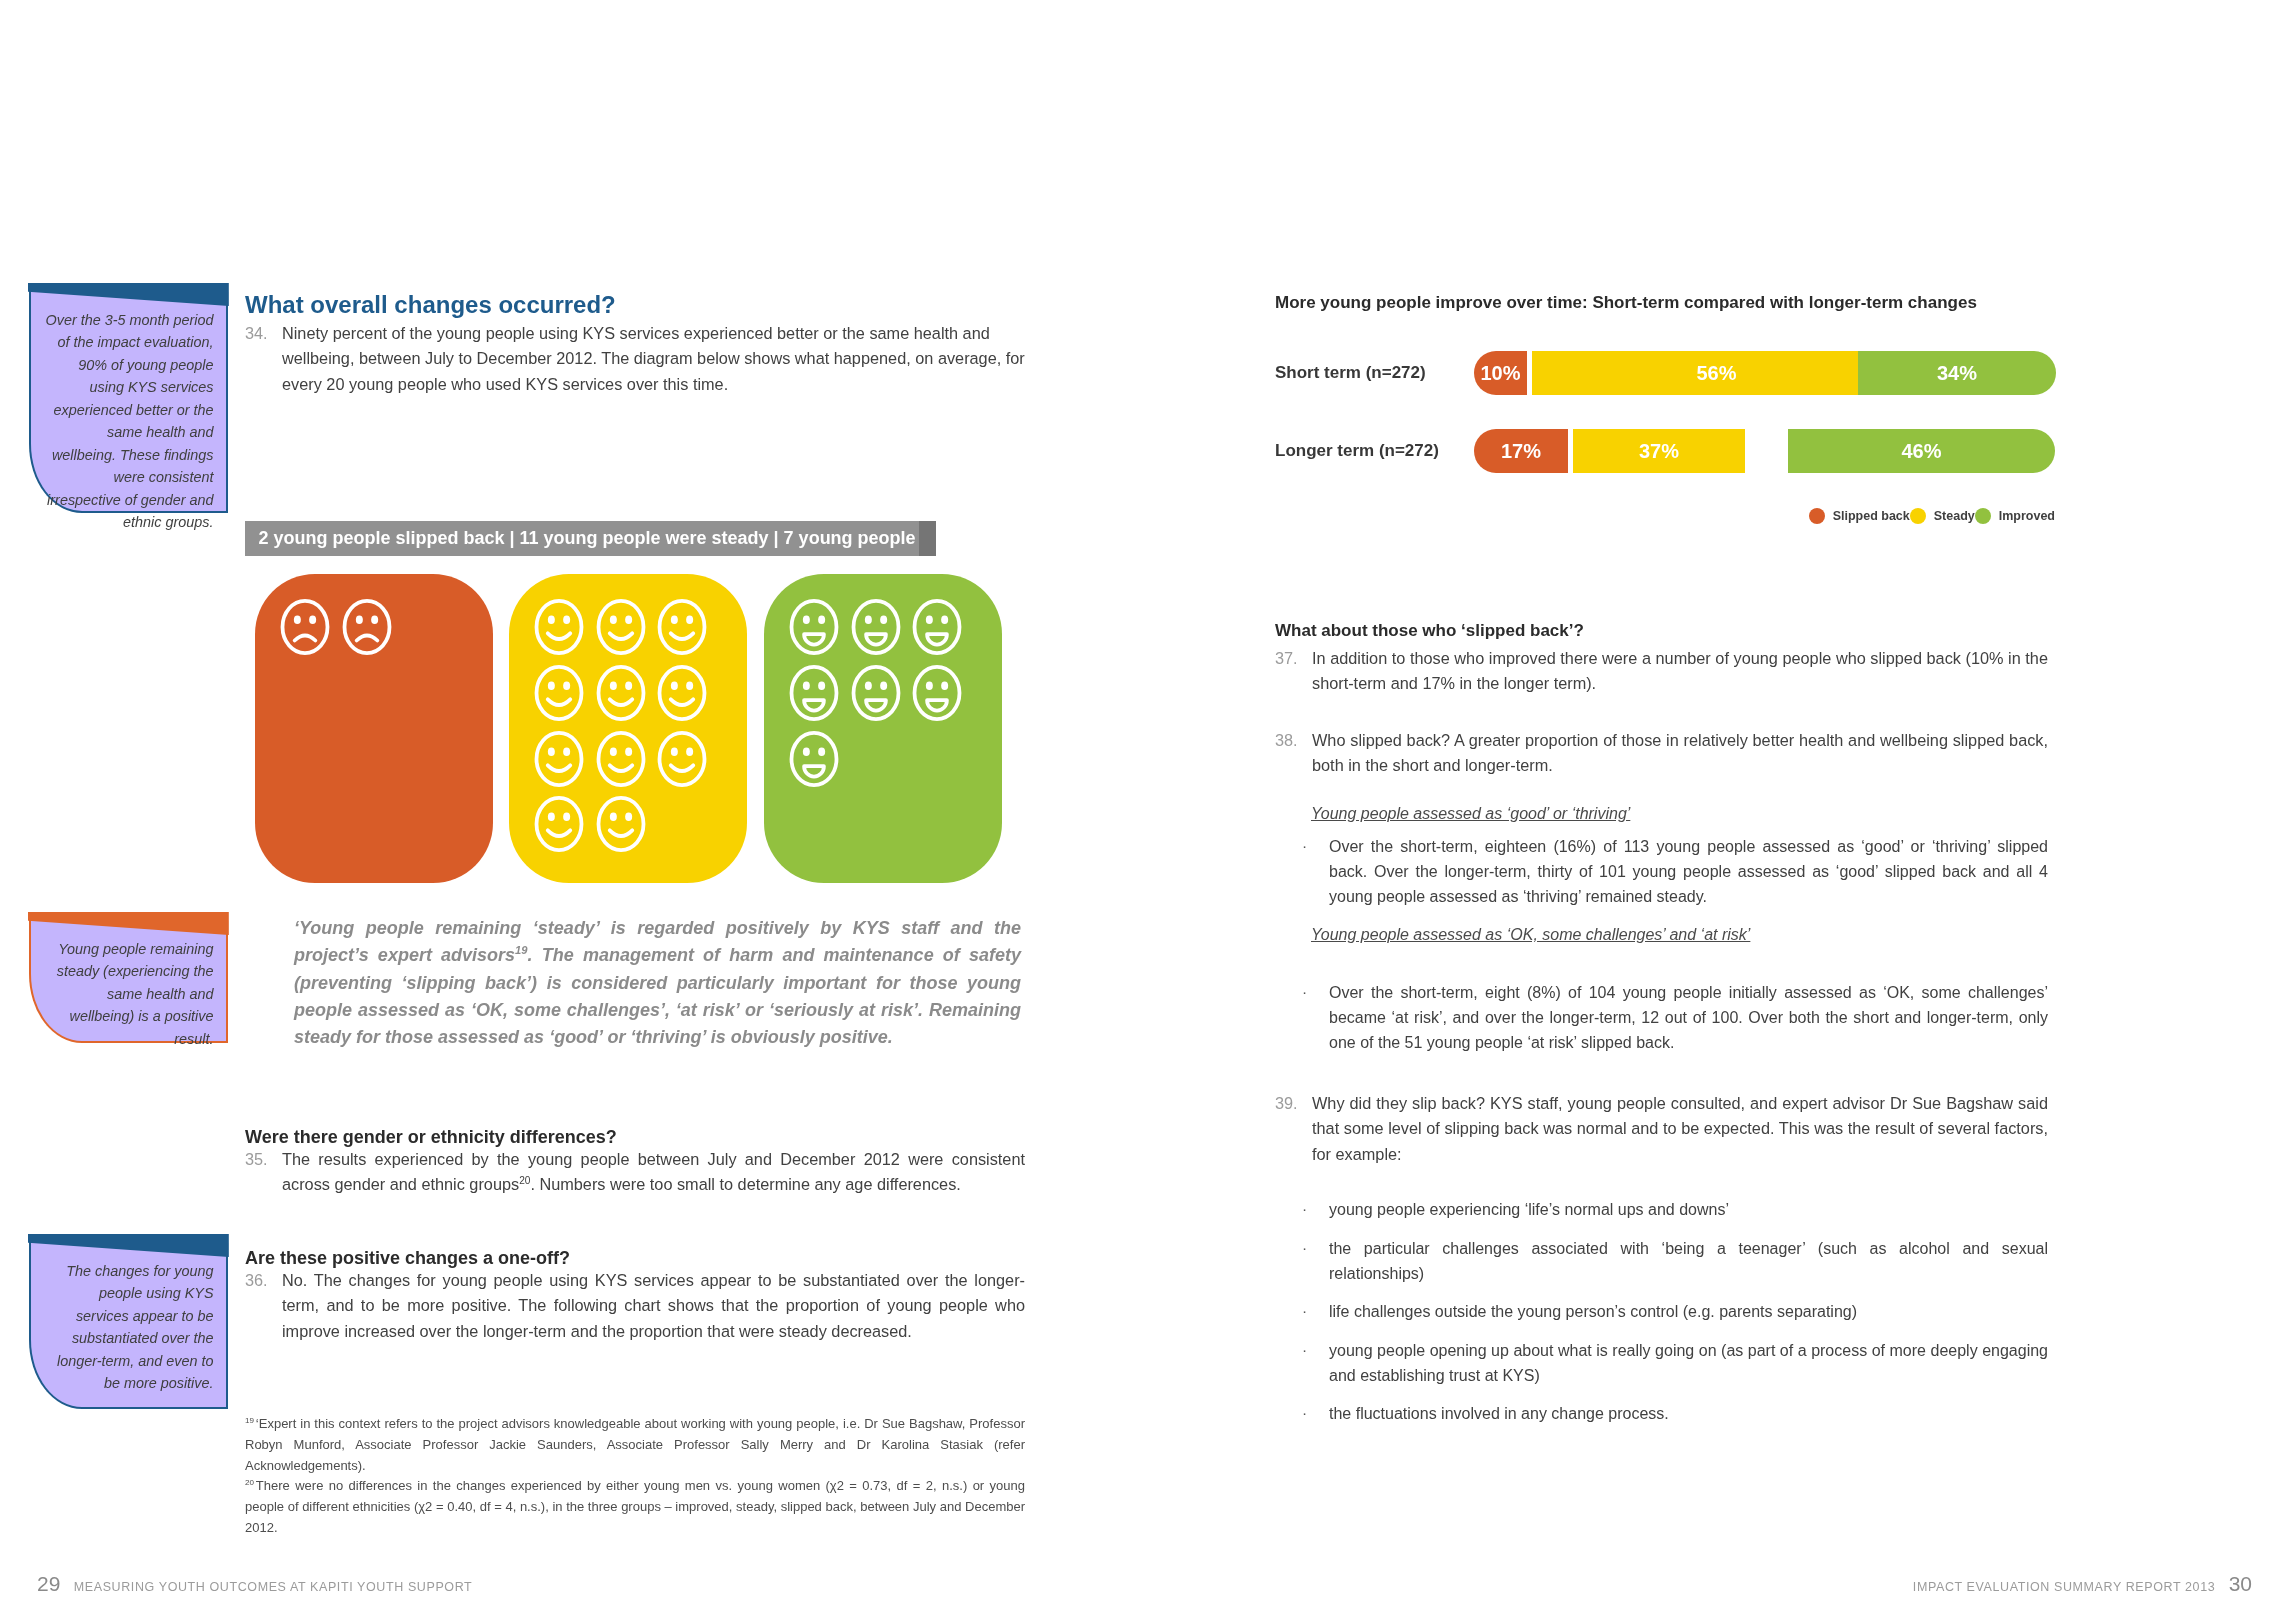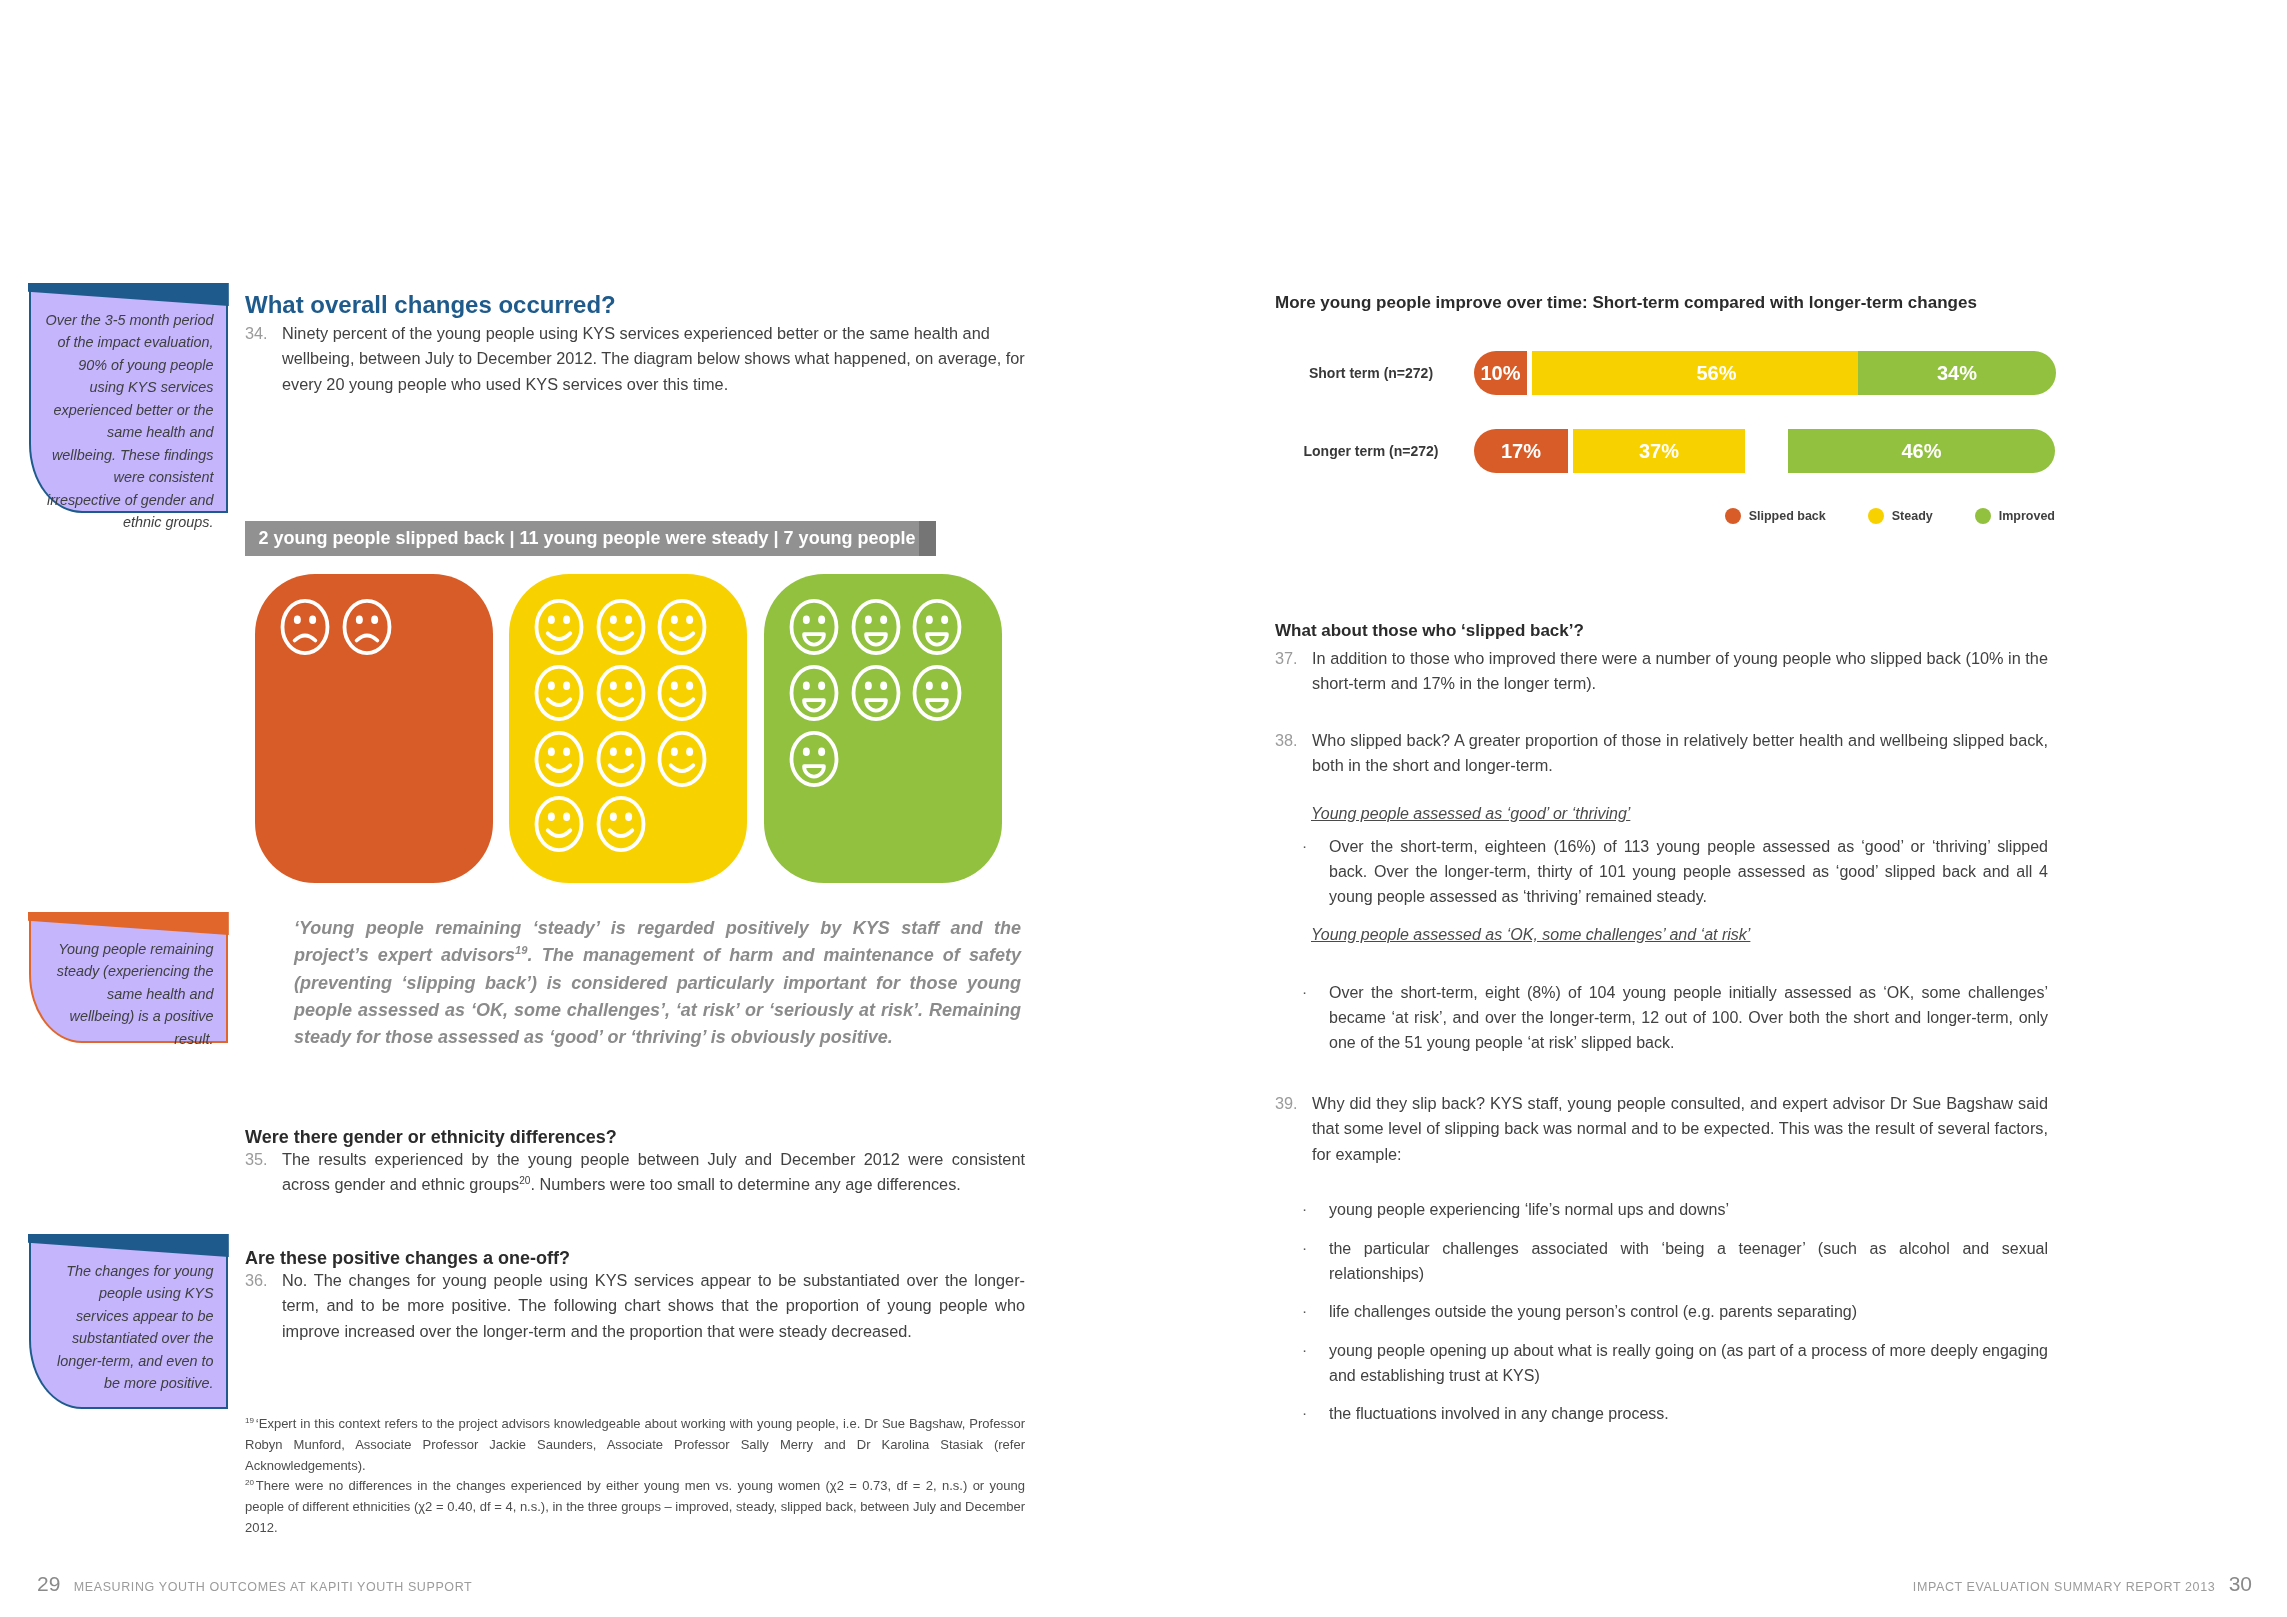--- a/index.html
+++ b/index.html
@@ -45,27 +45,27 @@
 
   
   .footnotes{position:absolute;font-size:13px;line-height:1.6;color:#4d4d4d;text-align:justify;}
   .footnotes p{margin:0;}
   .footnotes sup{margin-right:1.9px;}
   .footer{position:absolute;display:flex;align-items:baseline;color:#9b9b9b;}
   .footer .pagenum{font-size:21px;color:#8a8a8a;}
   .footer .ftext{font-size:12.5px;letter-spacing:0.6px;margin:0 13.4px;}
 
   
-  .bar-label{position:absolute;left:1275px;width:192px;font-weight:bold;font-size:14px;
-             color:#383838;line-height:44px;text-align:center;}
+  .bar-label{position:absolute;left:1275px;width:192px;font-weight:bold;font-size:17px;
+             color:#383838;line-height:44px;}
   .bar-row{position:absolute;left:1474px;width:581px;height:44px;}
   .bar-seg{position:absolute;top:0;height:44px;display:flex;align-items:center;justify-content:center;
            color:#fff;font-weight:bold;font-size:20px;box-sizing:border-box;}
   .legend{position:absolute;left:1474px;top:508px;width:581px;display:flex;justify-content:flex-end;
-          gap:42px;align-items:center;}
+          align-items:center;}
   .legend-item{display:flex;align-items:center;gap:7.7px;}
   .legend-dot{width:16.3px;height:16.3px;border-radius:50%;}
   .legend-label{font-size:12.5px;font-weight:bold;color:#3f3f3f;}
 </style>
 </head>
 <body>
 
 <div class="canvas">
 
   <aside class="callout" style="left: 29px; top: 284px; width: 199px; height: 229px; border-color: rgb(30, 91, 140);">

